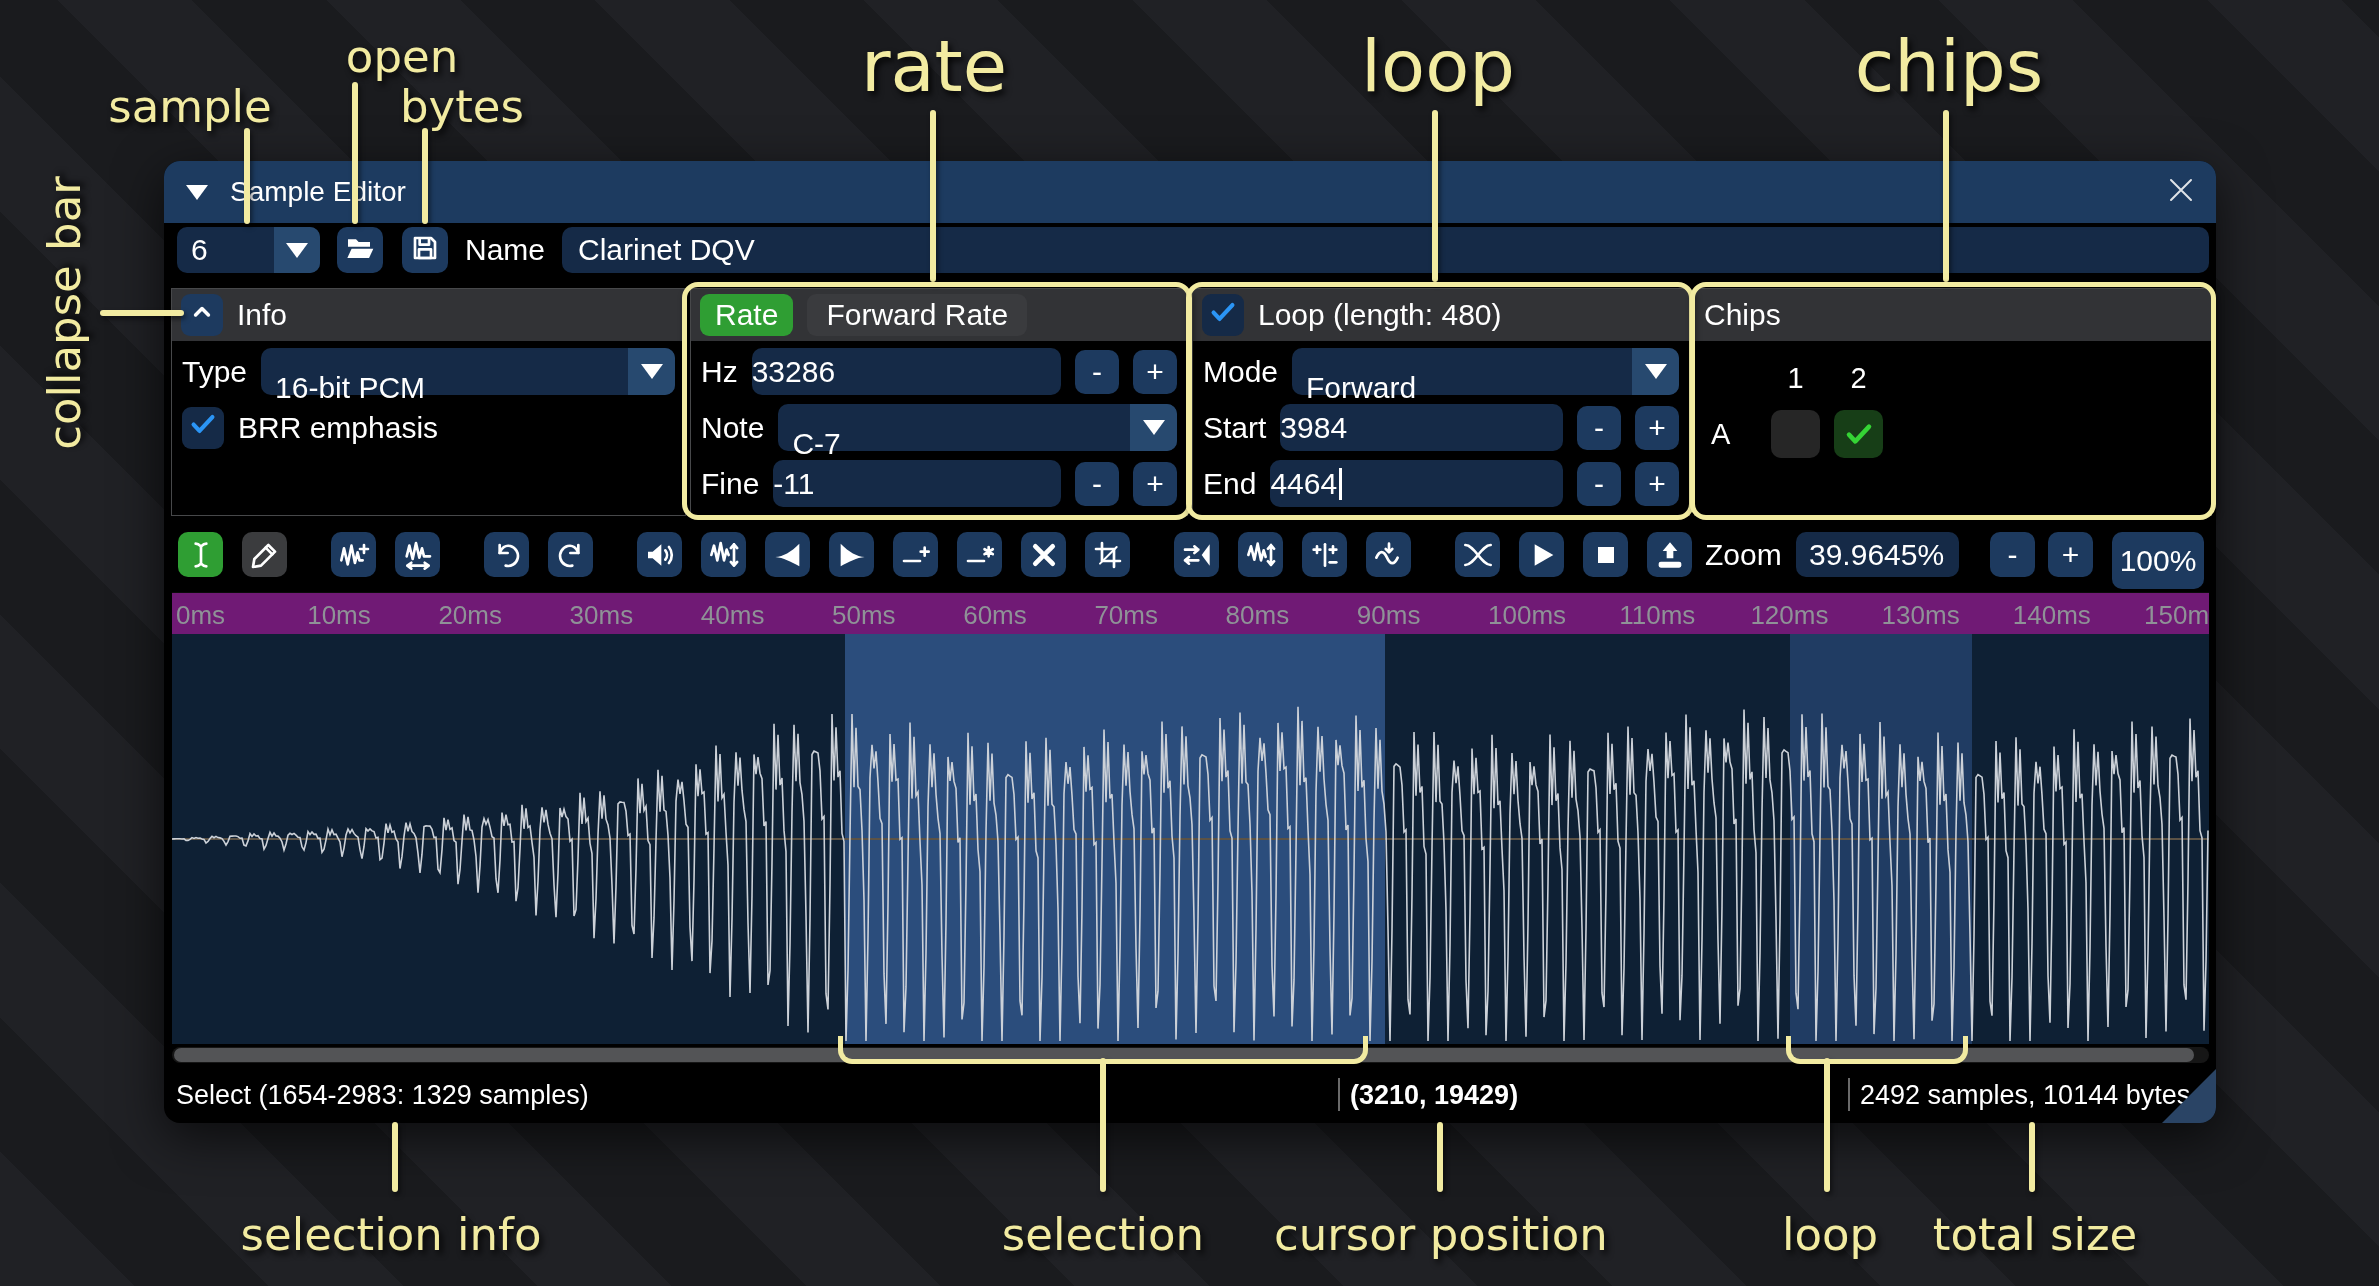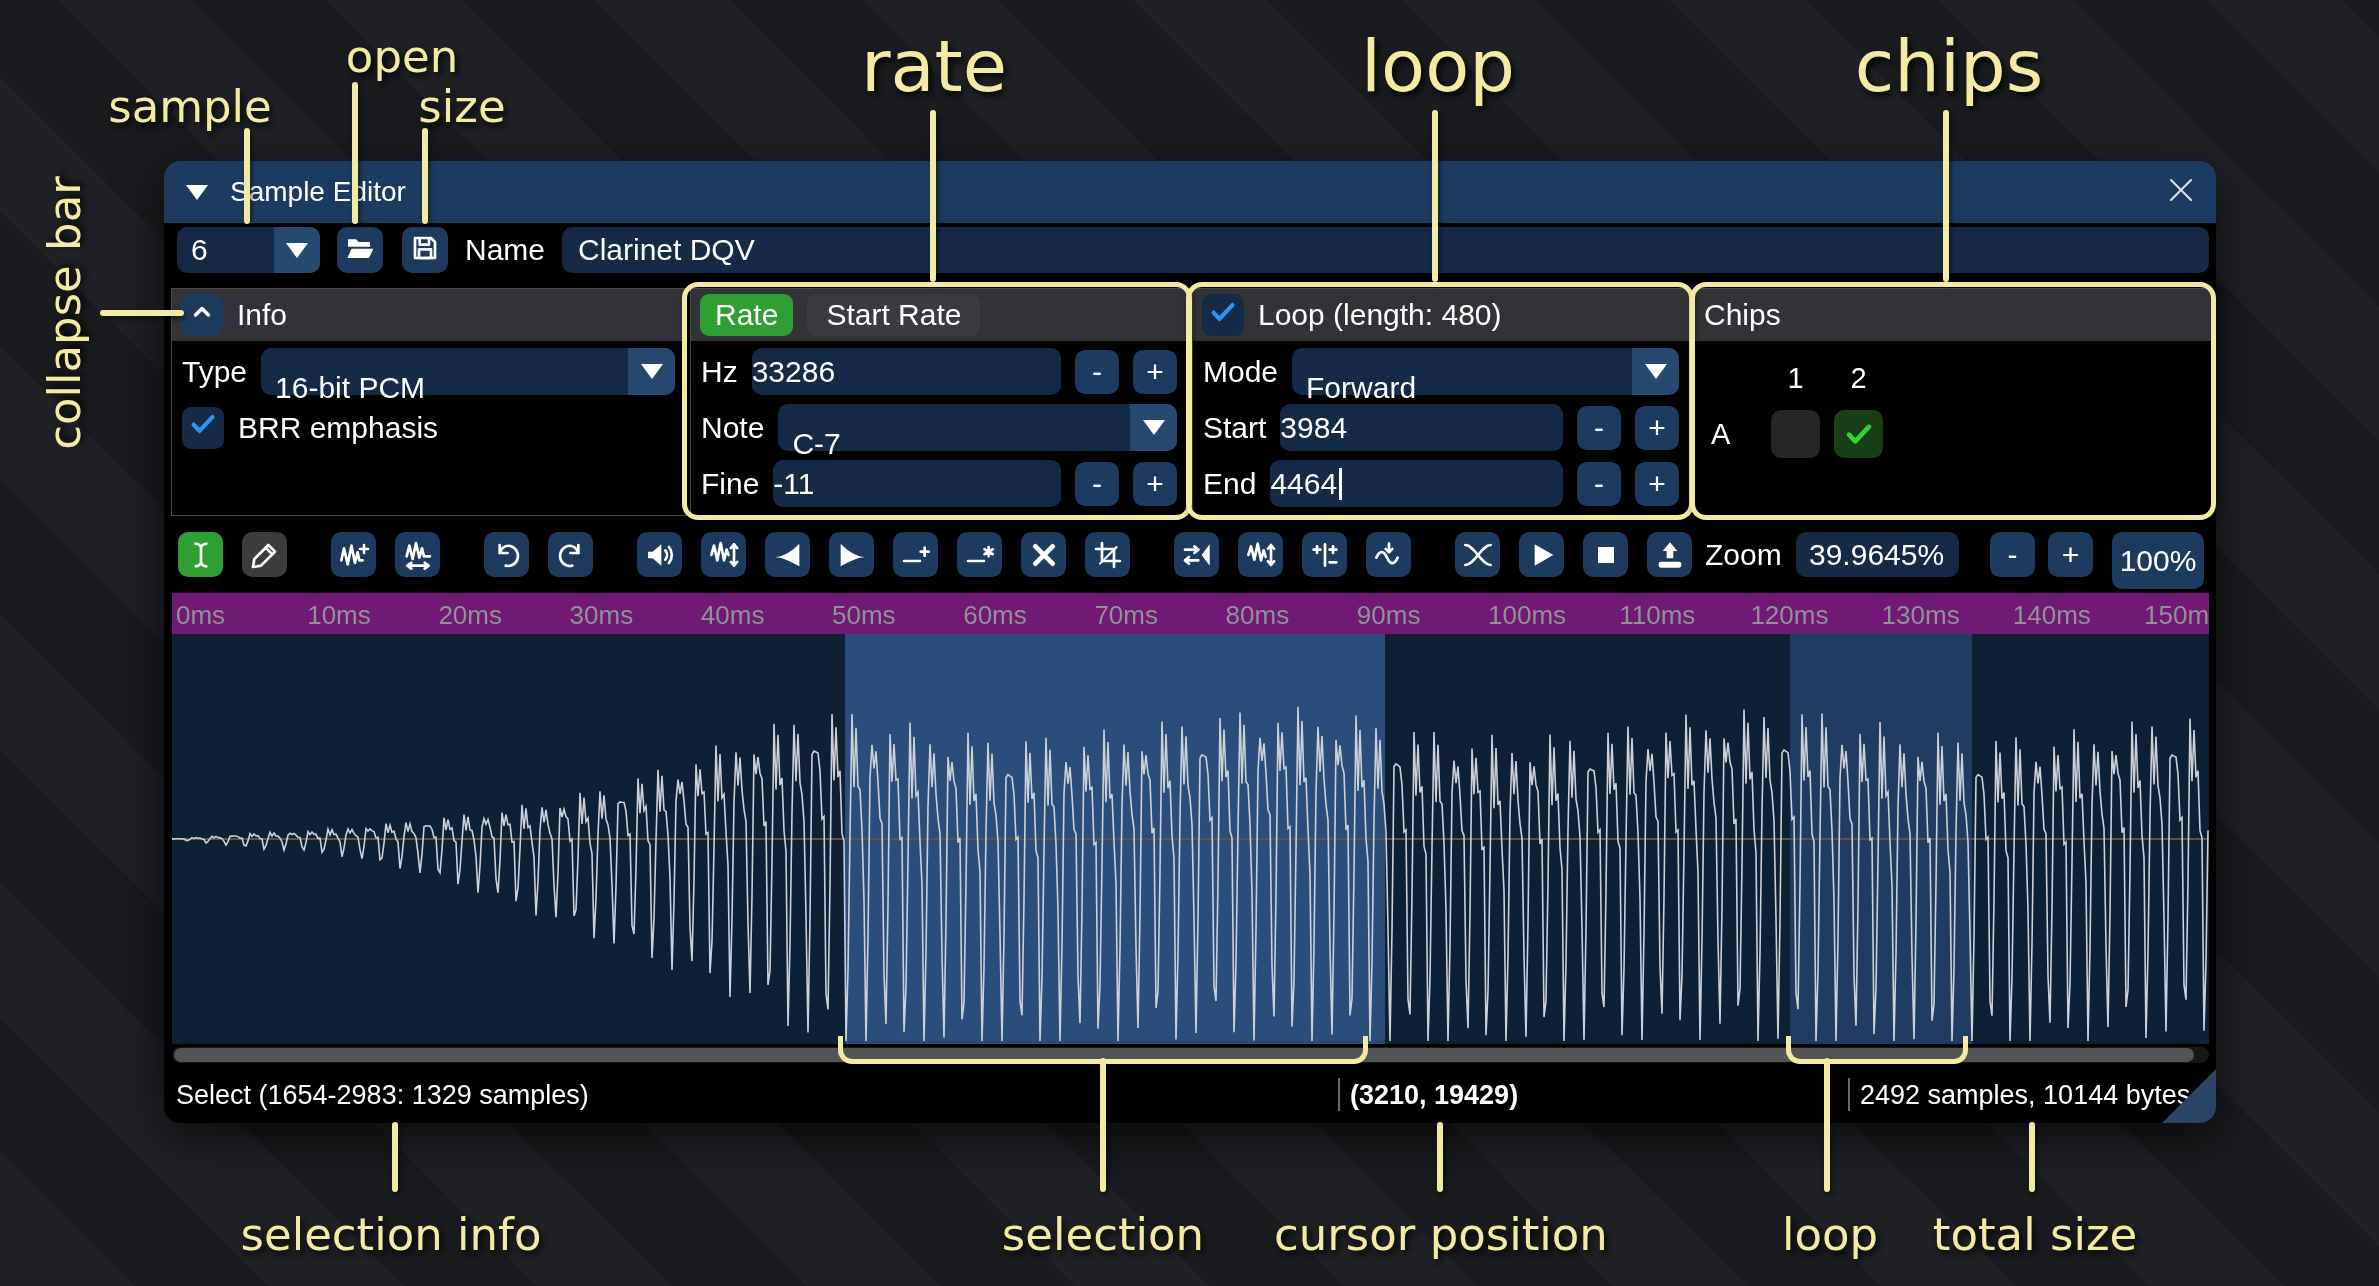--- a/index.html
+++ b/index.html
@@ -167,21 +167,21 @@
         </div>
       </div>
     </div>
 
     <div class="section sec-rate">
       <div class="sec-header">
         <div class="pill-green">
             <span>Rate</span>
           </div>
         <div class="pill-tab">
-            <span>Start Rate</span>
+            <span>Forward Rate</span>
           </div>
       </div>
       <div class="sec-body">
         <div class="frow">
           <span class="lbl">Hz</span>
           <div class="field">
               <span>33286</span>
             </div>
           <div class="spin">
               <span>-</span>
@@ -512,21 +512,21 @@
       <span class="abs" style="left:1186px;top:5px;font-weight:bold;">(3210, 19429)</span>
       <div class="st-sep" style="left:1684px;"></div>
       <span class="abs" style="left:1696px;top:5px;">2492 samples, 10144 bytes</span>
     </div>
 
     <div class="grip"></div>
   </div>
 
   <div class="ann small" style="left:190px;top:80px;">sample</div>
   <div class="ann small" style="left:402px;top:30px;">open</div>
-  <div class="ann small" style="left:462px;top:80px;">size</div>
+  <div class="ann small" style="left:462px;top:80px;">bytes</div>
   <div class="ann big" style="left:934px;top:24px;">rate</div>
   <div class="ann big" style="left:1438px;top:24px;">loop</div>
   <div class="ann big" style="left:1949px;top:24px;">chips</div>
   <div class="ann small rot" style="left:64px;top:313px;">collapse bar</div>
   <div class="ann small" style="left:391px;top:1208px;">selection info</div>
   <div class="ann small" style="left:1103px;top:1208px;">selection</div>
   <div class="ann small" style="left:1441px;top:1208px;">cursor position</div>
   <div class="ann small" style="left:1830px;top:1208px;">loop</div>
   <div class="ann small" style="left:2035px;top:1208px;">total size</div>
 

